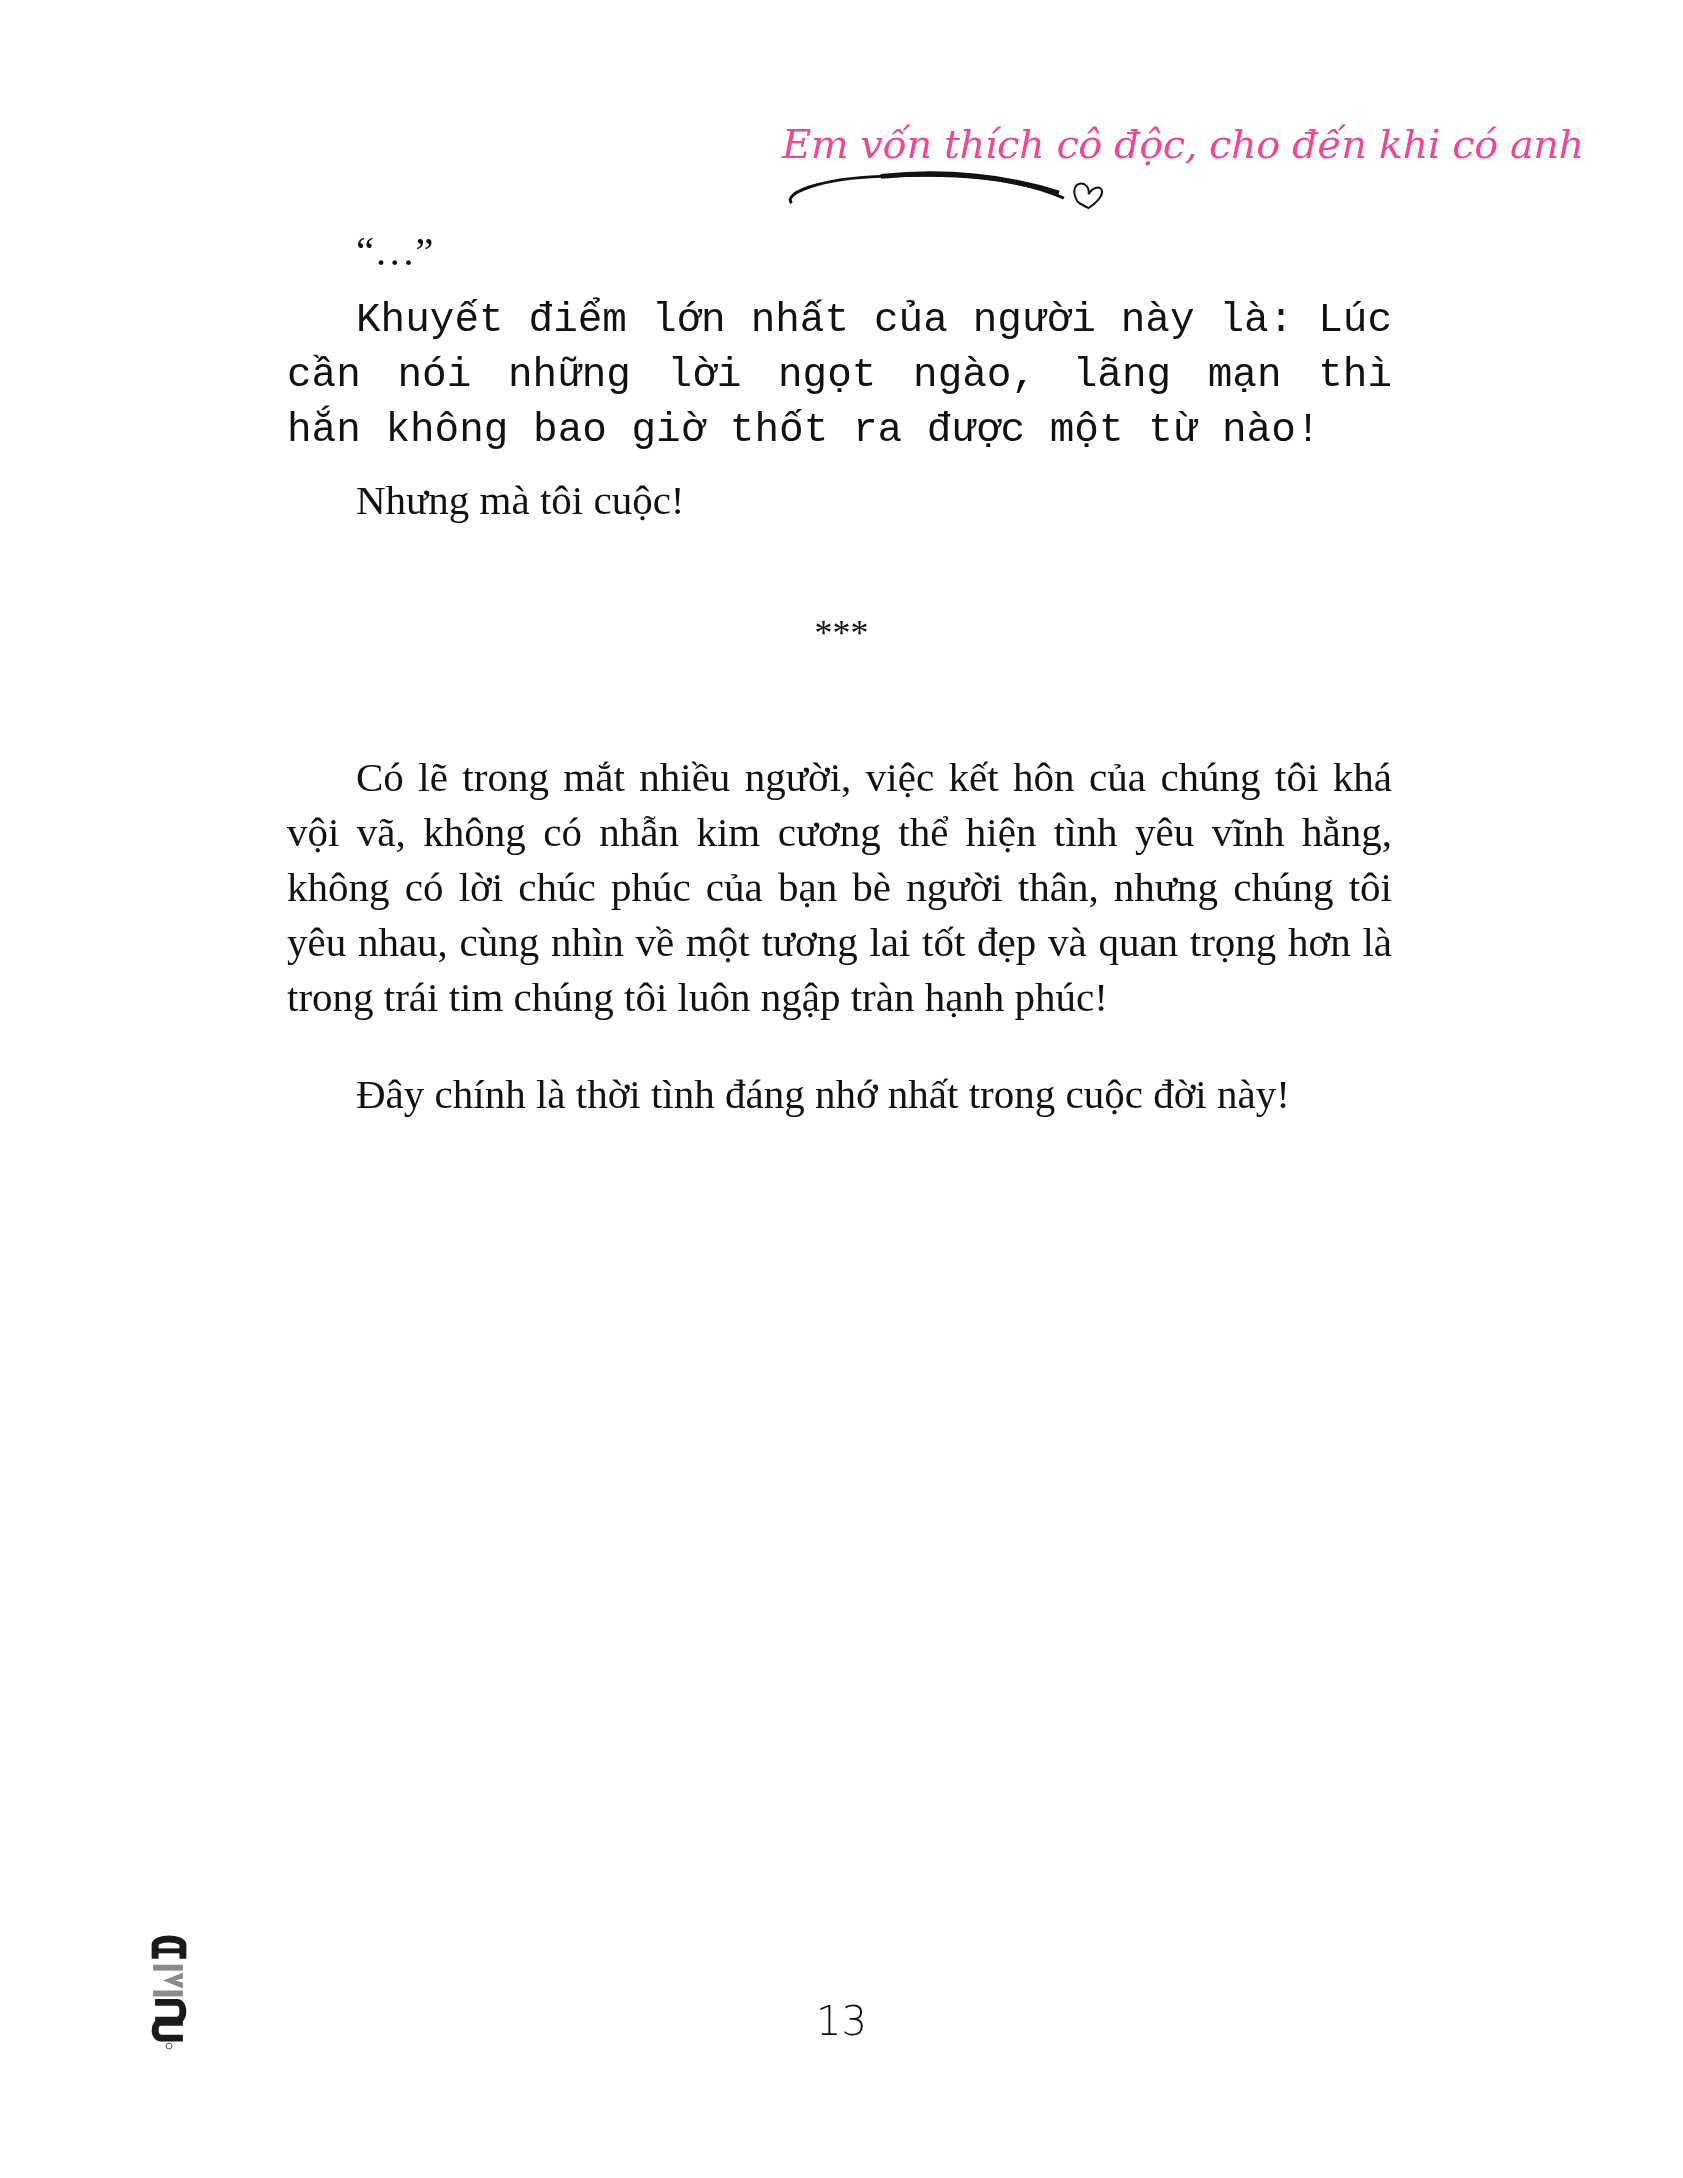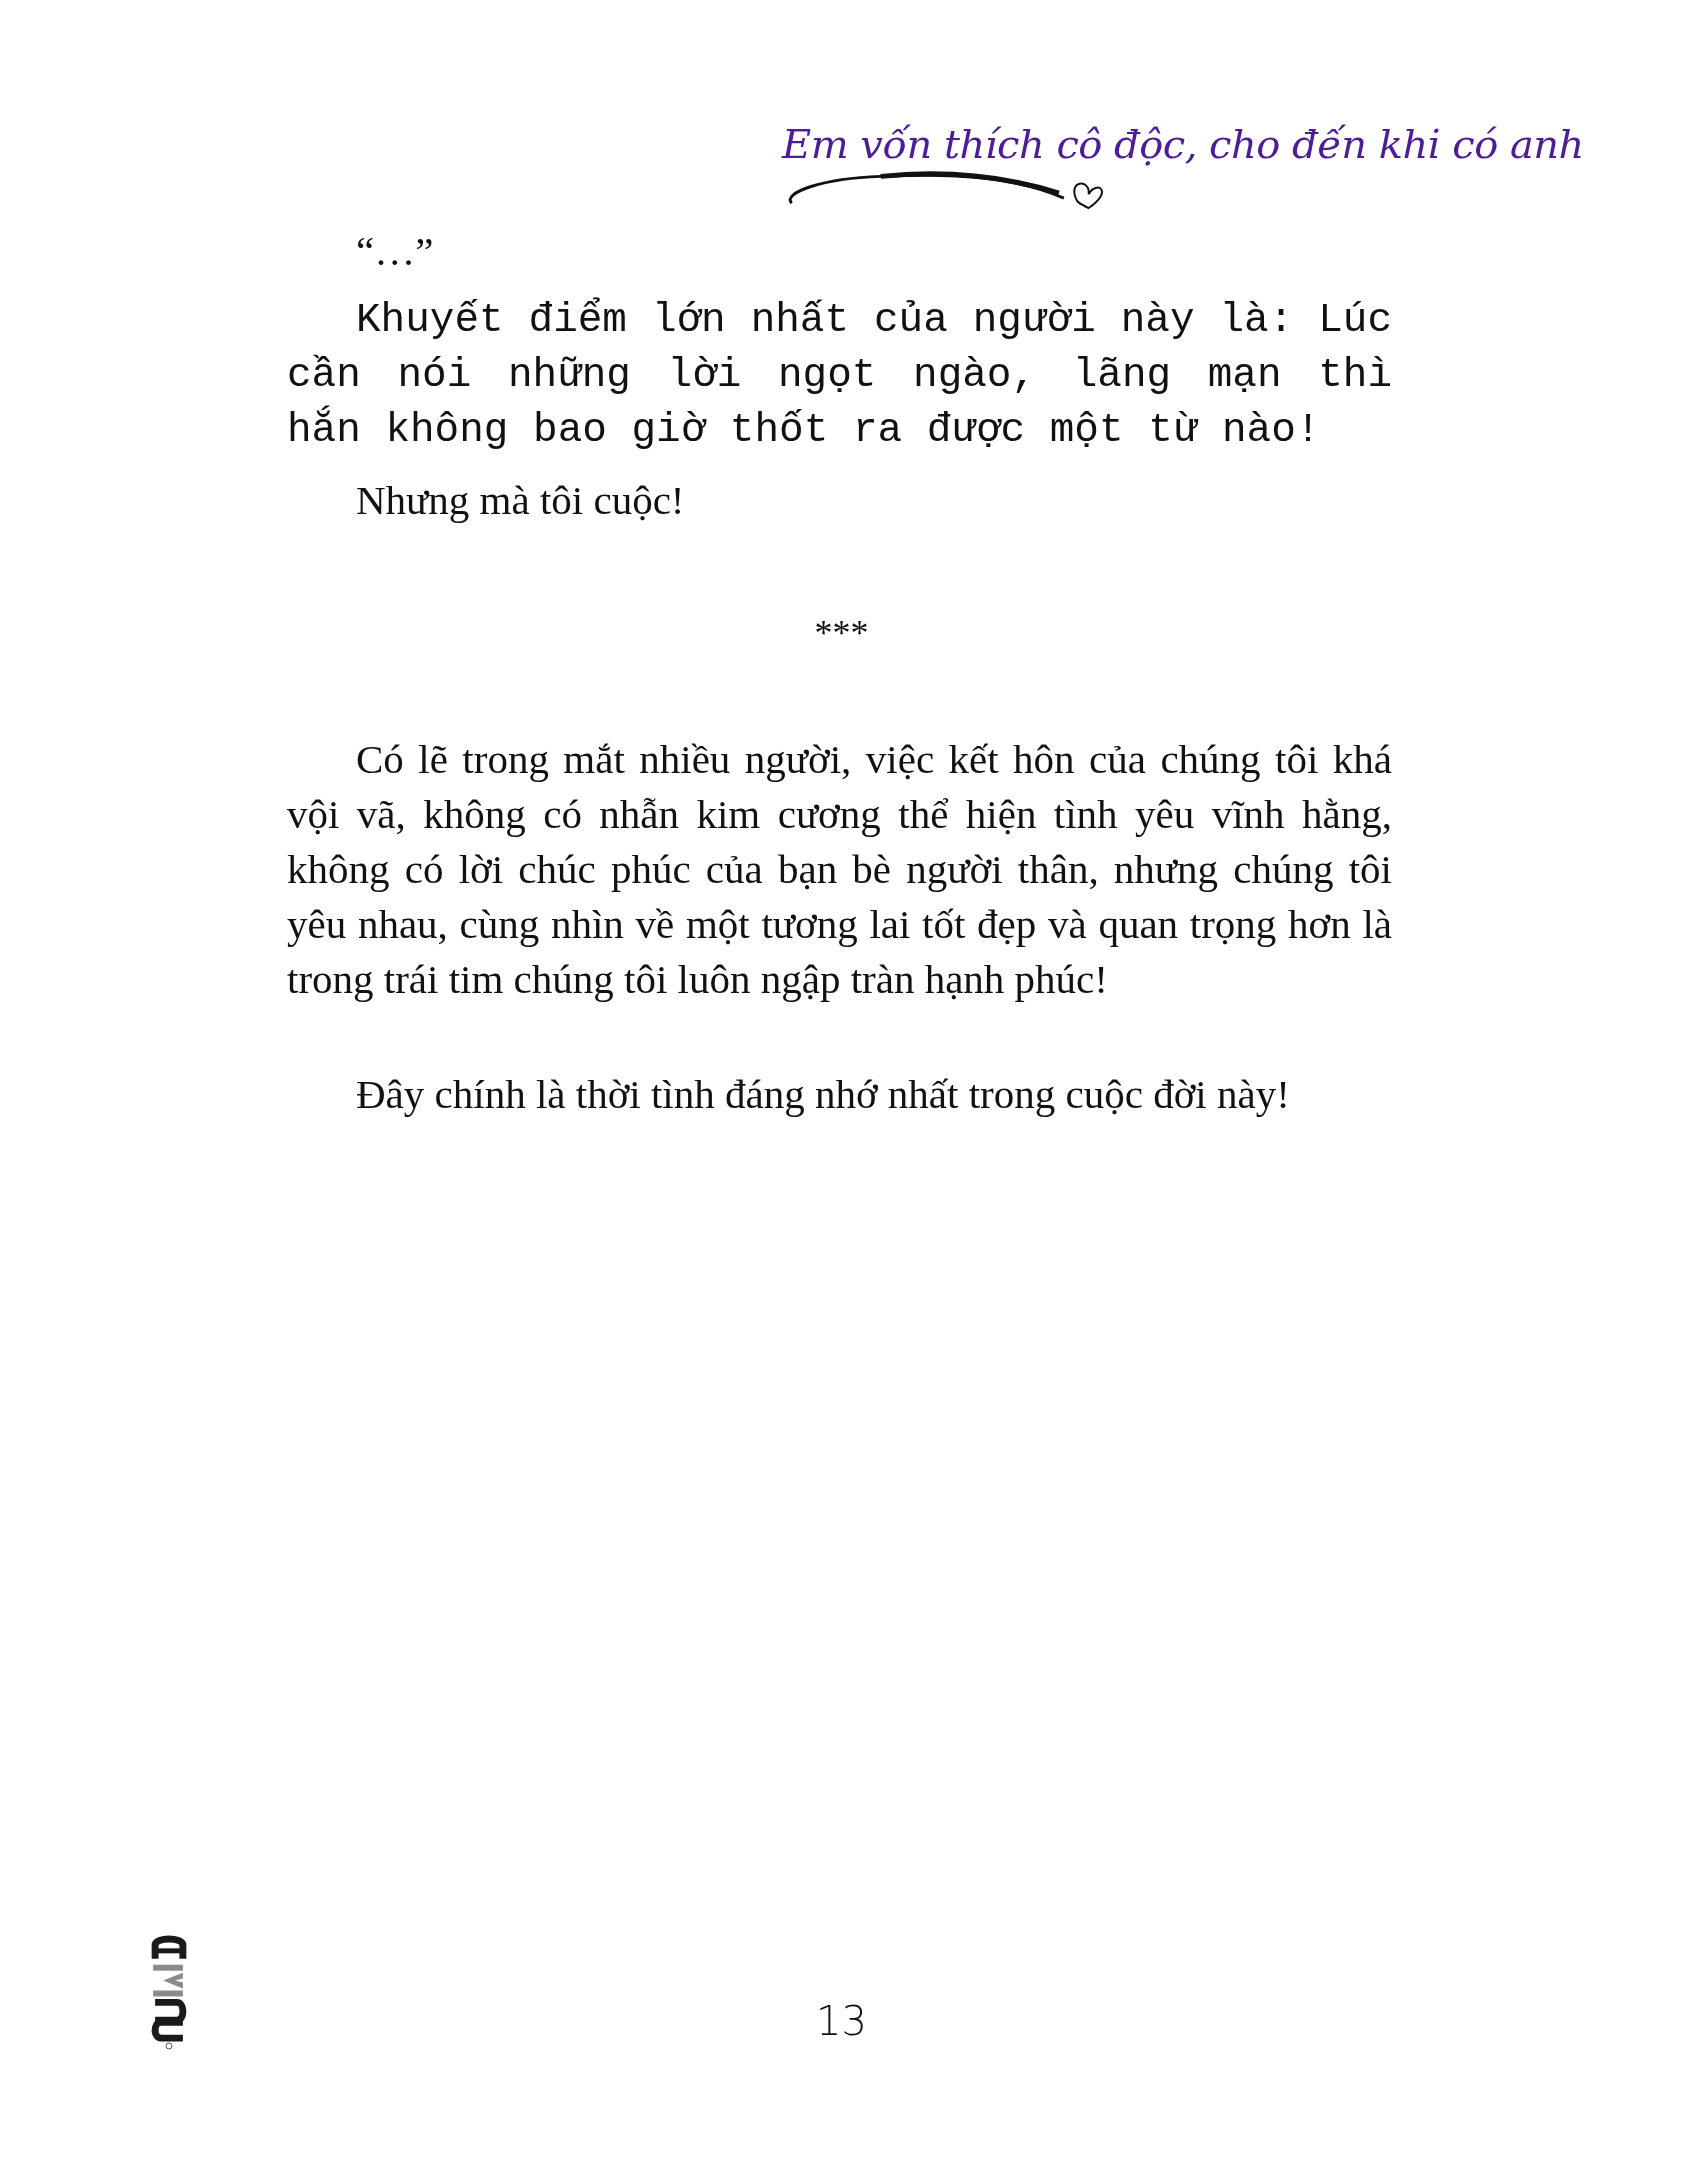--- a/index.html
+++ b/index.html
@@ -23,21 +23,21 @@
       height: 109px;
     }
     .running-header .title {
       position: absolute;
       left: 20px;
       top: 12px;
       font-family: "DejaVu Serif", "Liberation Serif", serif;
       font-style: italic;
       font-size: 40px;
       letter-spacing: -0.5px;
-      color: #4c1d95;
+      color: #ec4899;
       white-space: nowrap;
     }
     .running-header svg {
       position: absolute;
       left: 0;
       top: 0;
     }
     .para {
       position: absolute;
       left: 287px;
@@ -89,21 +89,21 @@
 </div>
 
 <p class="para indent" style="top:224px;">“…”</p>
 
 <p class="para indent" style="top:293px;font-family:Liberation Mono, monospace;">Khuyết điểm lớn nhất của người này là: Lúc cần nói những lời ngọt ngào, lãng mạn thì hắn không bao giờ thốt ra được một từ nào!</p>
 
 <p class="para indent" style="top:473px;">Nhưng mà tôi cuộc!</p>
 
 <div class="separator">***</div>
 
-<p class="para indent" style="top:732px;">Có lẽ trong mắt nhiều người, việc kết hôn của chúng tôi khá vội vã, không có nhẫn kim cương thể hiện tình yêu vĩnh hằng, không có lời chúc phúc của bạn bè người thân, nhưng chúng tôi yêu nhau, cùng nhìn về một tương lai tốt đẹp và quan trọng hơn là trong trái tim chúng tôi luôn ngập tràn hạnh phúc!</p>
+<p class="para indent" style="top:750px;">Có lẽ trong mắt nhiều người, việc kết hôn của chúng tôi khá vội vã, không có nhẫn kim cương thể hiện tình yêu vĩnh hằng, không có lời chúc phúc của bạn bè người thân, nhưng chúng tôi yêu nhau, cùng nhìn về một tương lai tốt đẹp và quan trọng hơn là trong trái tim chúng tôi luôn ngập tràn hạnh phúc!</p>
 
 <p class="para indent" style="top:1067px;">Đây chính là thời tình đáng nhớ nhất trong cuộc đời này!</p>
 
 <div class="publisher-logo">
   <svg width="40" height="119" viewBox="0 0 40 120">
 
     <path d="M 6 28 L 6 14 C 6 6, 34 6, 34 14 L 34 28" stroke="#1a1a1a" stroke-width="7" fill="none"></path>
     <line x1="6" y1="20" x2="34" y2="20" stroke="#1a1a1a" stroke-width="5"></line>
 
     <polygon points="4,34 34,34 34,40 4,40" fill="#8a8a8a"></polygon>

